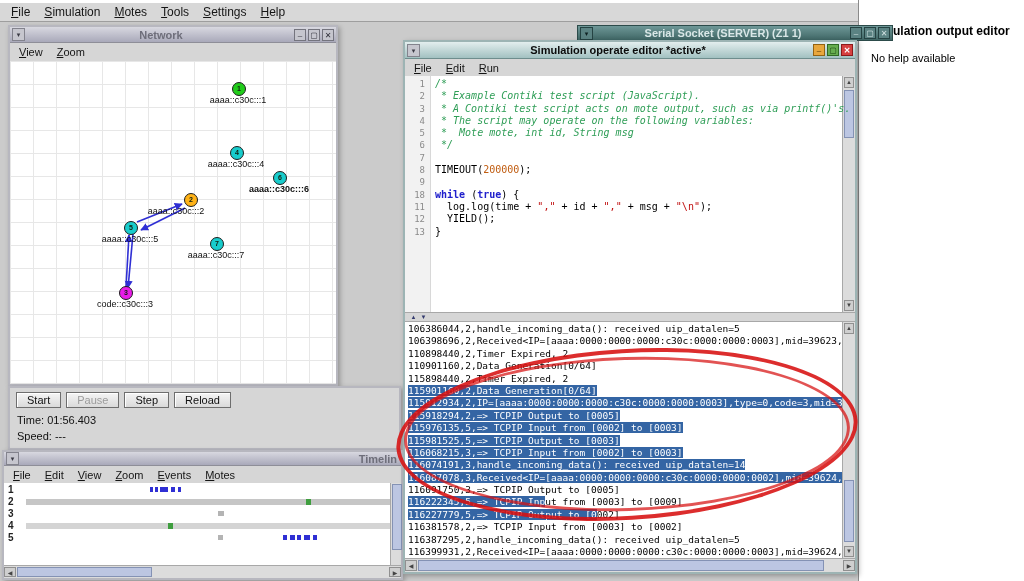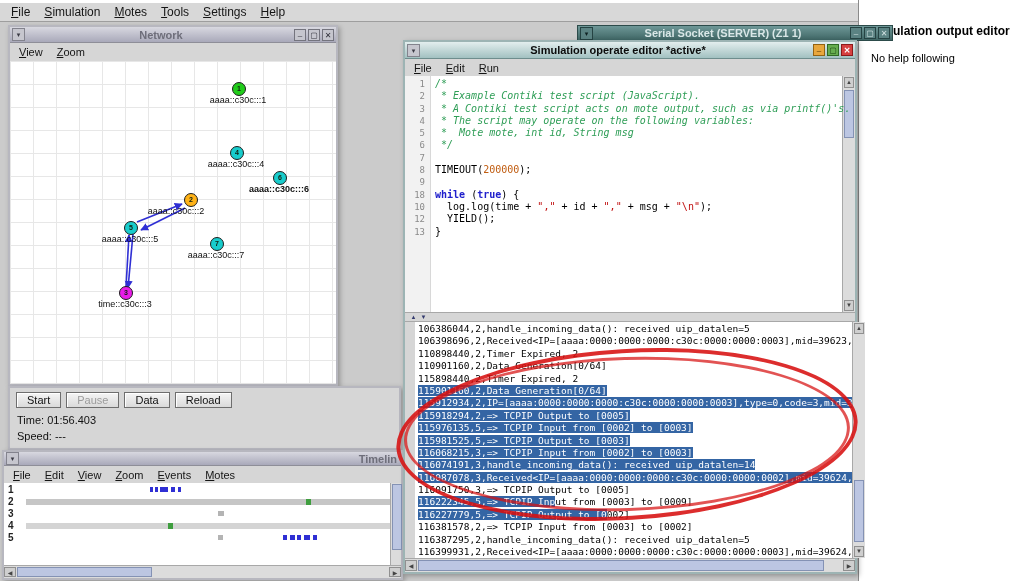--- a/index.html
+++ b/index.html
@@ -64,21 +64,21 @@
   .ct{padding-left:4px;position:relative;z-index:1;}
   .tok-com{color:#2f9e57;font-style:italic;}
   .tok-kw{color:#2020cc;font-weight:bold;}
   .tok-num{color:#c05c10;}
   .tok-str{color:#c01010;}
   .vscroll{position:absolute;right:0;top:0;bottom:0;width:13px;background:#dcdcdc;border-left:1px solid #a8a8a8;box-sizing:border-box;}
   .va{position:absolute;left:1px;width:10px;height:11px;background:#cfcfcf;border:1px solid #909090;font-size:6px;line-height:9px;text-align:center;color:#444;box-sizing:border-box;}
   .vthumb{position:absolute;left:1px;width:10px;background:#bcc6e2;border:1px solid #8492b4;box-sizing:border-box;}
   .splitter{position:absolute;left:0;top:270px;width:450px;height:10px;background:#d6d6d6;border-top:1px solid #a8a8a8;border-bottom:1px solid #a8a8a8;box-sizing:border-box;display:flex;align-items:center;padding-left:4px;gap:1px;}
   .split-btn{font-size:6px;width:9px;height:8px;line-height:8px;text-align:center;color:#333a6e;}
-  .logarea{position:absolute;left:10px;top:280px;width:450px;height:236px;background:#ffffff;overflow:hidden;}
+  .logarea{position:absolute;left:0;top:280px;width:450px;height:236px;background:#ffffff;overflow:hidden;}
   .log-lines{position:absolute;left:0;top:1px;right:13px;bottom:0;overflow:hidden;}
   .ll{height:12.4px;line-height:12.4px;font-family:"DejaVu Sans Mono",monospace;font-size:9.5px;white-space:pre;color:#000;padding-left:3px;overflow:hidden;}
   .psel{background:#3465a4;color:#ffffff;}
   .ed-hscroll{position:absolute;left:0;top:516px;width:450px;height:14px;background:#dcdcdc;border-top:1px solid #a8a8a8;box-sizing:border-box;}
 
   
   .helppanel{position:absolute;left:858px;top:0;width:166px;height:581px;background:#ffffff;border-left:1px solid #8a8a8a;box-sizing:border-box;}
   .helptitle{font-size:12px;font-weight:bold;margin:24px 0 0 12px;color:#000;}
   .helpbody{font-size:11px;margin:14px 0 0 12px;color:#000;}
 
@@ -134,29 +134,29 @@
         <div class="mote-label" style="left: 181px; top: 98px;">aaaa::c30c:::4</div>
         <div class="mote" style="left: 263px; top: 110px; background: rgb(24, 204, 204);">6</div>
         <div class="mote-label" style="left: 224px; top: 123px; font-weight: bold;">aaaa::c30c:::6</div>
         <div class="mote" style="left: 174px; top: 132px; background: rgb(255, 178, 23);">2</div>
         <div class="mote-label" style="left: 121px; top: 145px;">aaaa::c30c:::2</div>
         <div class="mote" style="left: 114px; top: 160px; background: rgb(24, 204, 204);">5</div>
         <div class="mote-label" style="left: 75px; top: 173px;">aaaa::c30c:::5</div>
         <div class="mote" style="left: 200px; top: 176px; background: rgb(24, 204, 204);">7</div>
         <div class="mote-label" style="left: 161px; top: 189px;">aaaa::c30c:::7</div>
         <div class="mote" style="left: 109px; top: 225px; background: rgb(232, 28, 232);">3</div>
-        <div class="mote-label" style="left: 70px; top: 238px;">time::c30c:::3</div>
+        <div class="mote-label" style="left: 70px; top: 238px;">code::c30c:::3</div>
       </div>
   </div>
 
   <div class="win" style="left:8px;top:386px;width:393px;height:64px;">
     <div class="btnrow">
       <button class="btn">Start</button>
       <button class="btn disabled">Pause</button>
-      <button class="btn">Data</button>
+      <button class="btn">Step</button>
       <button class="btn">Reload</button>
     </div>
     <div class="ctrltext">Time: 01:56.403</div>
     <div class="ctrltext">Speed: ---</div>
   </div>
 
   <div class="win" style="left:2px;top:450px;width:401px;height:130px;">
     <div class="tbar" style="height:14px;">
       <span class="ticon">▾</span>
       <span class="ttext" style="text-align:right;padding-right:2px;">Timelin</span>
@@ -234,21 +234,21 @@
           <div class="cl"><span class="ln">1</span><span class="ct"><span class="tok-com">/*</span></span></div>
           <div class="cl"><span class="ln">2</span><span class="ct"><span class="tok-com"> * Example Contiki test script (JavaScript).</span></span></div>
           <div class="cl"><span class="ln">3</span><span class="ct"><span class="tok-com"> * A Contiki test script acts on mote output, such as via printf()'s.</span></span></div>
           <div class="cl"><span class="ln">4</span><span class="ct"><span class="tok-com"> * The script may operate on the following variables:</span></span></div>
           <div class="cl"><span class="ln">5</span><span class="ct"><span class="tok-com"> *  Mote mote, int id, String msg</span></span></div>
           <div class="cl"><span class="ln">6</span><span class="ct"><span class="tok-com"> */</span></span></div>
           <div class="cl"><span class="ln">7</span><span class="ct"></span></div>
           <div class="cl"><span class="ln">8</span><span class="ct"><span class="tok-plain">TIMEOUT(</span><span class="tok-num">200000</span><span class="tok-plain">);</span></span></div>
           <div class="cl"><span class="ln">9</span><span class="ct"></span></div>
           <div class="cl"><span class="ln">18</span><span class="ct"><span class="tok-kw">while</span><span class="tok-plain"> (</span><span class="tok-kw">true</span><span class="tok-plain">) {</span></span></div>
-          <div class="cl"><span class="ln">10</span><span class="ct"><span class="tok-plain">  log.log(time + </span><span class="tok-str">","</span><span class="tok-plain"> + id + </span><span class="tok-str">","</span><span class="tok-plain"> + msg + </span><span class="tok-str">"\n"</span><span class="tok-plain">);</span></span></div>
+          <div class="cl"><span class="ln">11</span><span class="ct"><span class="tok-plain">  log.log(time + </span><span class="tok-str">","</span><span class="tok-plain"> + id + </span><span class="tok-str">","</span><span class="tok-plain"> + msg + </span><span class="tok-str">"\n"</span><span class="tok-plain">);</span></span></div>
           <div class="cl"><span class="ln">12</span><span class="ct"><span class="tok-plain">  YIELD();</span></span></div>
           <div class="cl"><span class="ln">13</span><span class="ct"><span class="tok-plain">}</span></span></div>
         </div>
       <div class="vscroll">
         <span class="va" style="top:1px;">▲</span>
         <span class="vthumb" style="top:14px;height:48px;"></span>
         <span class="va" style="bottom:1px;">▼</span>
       </div>
     </div>
 
@@ -288,18 +288,18 @@
 
     <div class="ed-hscroll">
       <span class="sarrow" style="left:0;top:1px;height:11px;line-height:11px;">◀</span>
       <span class="hthumb" style="left:13px;width:406px;height:11px;"></span>
       <span class="sarrow" style="right:0;top:1px;height:11px;line-height:11px;">▶</span>
     </div>
   </div>
 
   <div class="helppanel">
     <div class="helptitle">Simulation output editor</div>
-    <div class="helpbody">No help following</div>
+    <div class="helpbody">No help available</div>
   </div>
 
   <div class="ellipse e1"></div>
   <div class="ellipse e2"></div>
 </div>
 
 </body></html>

